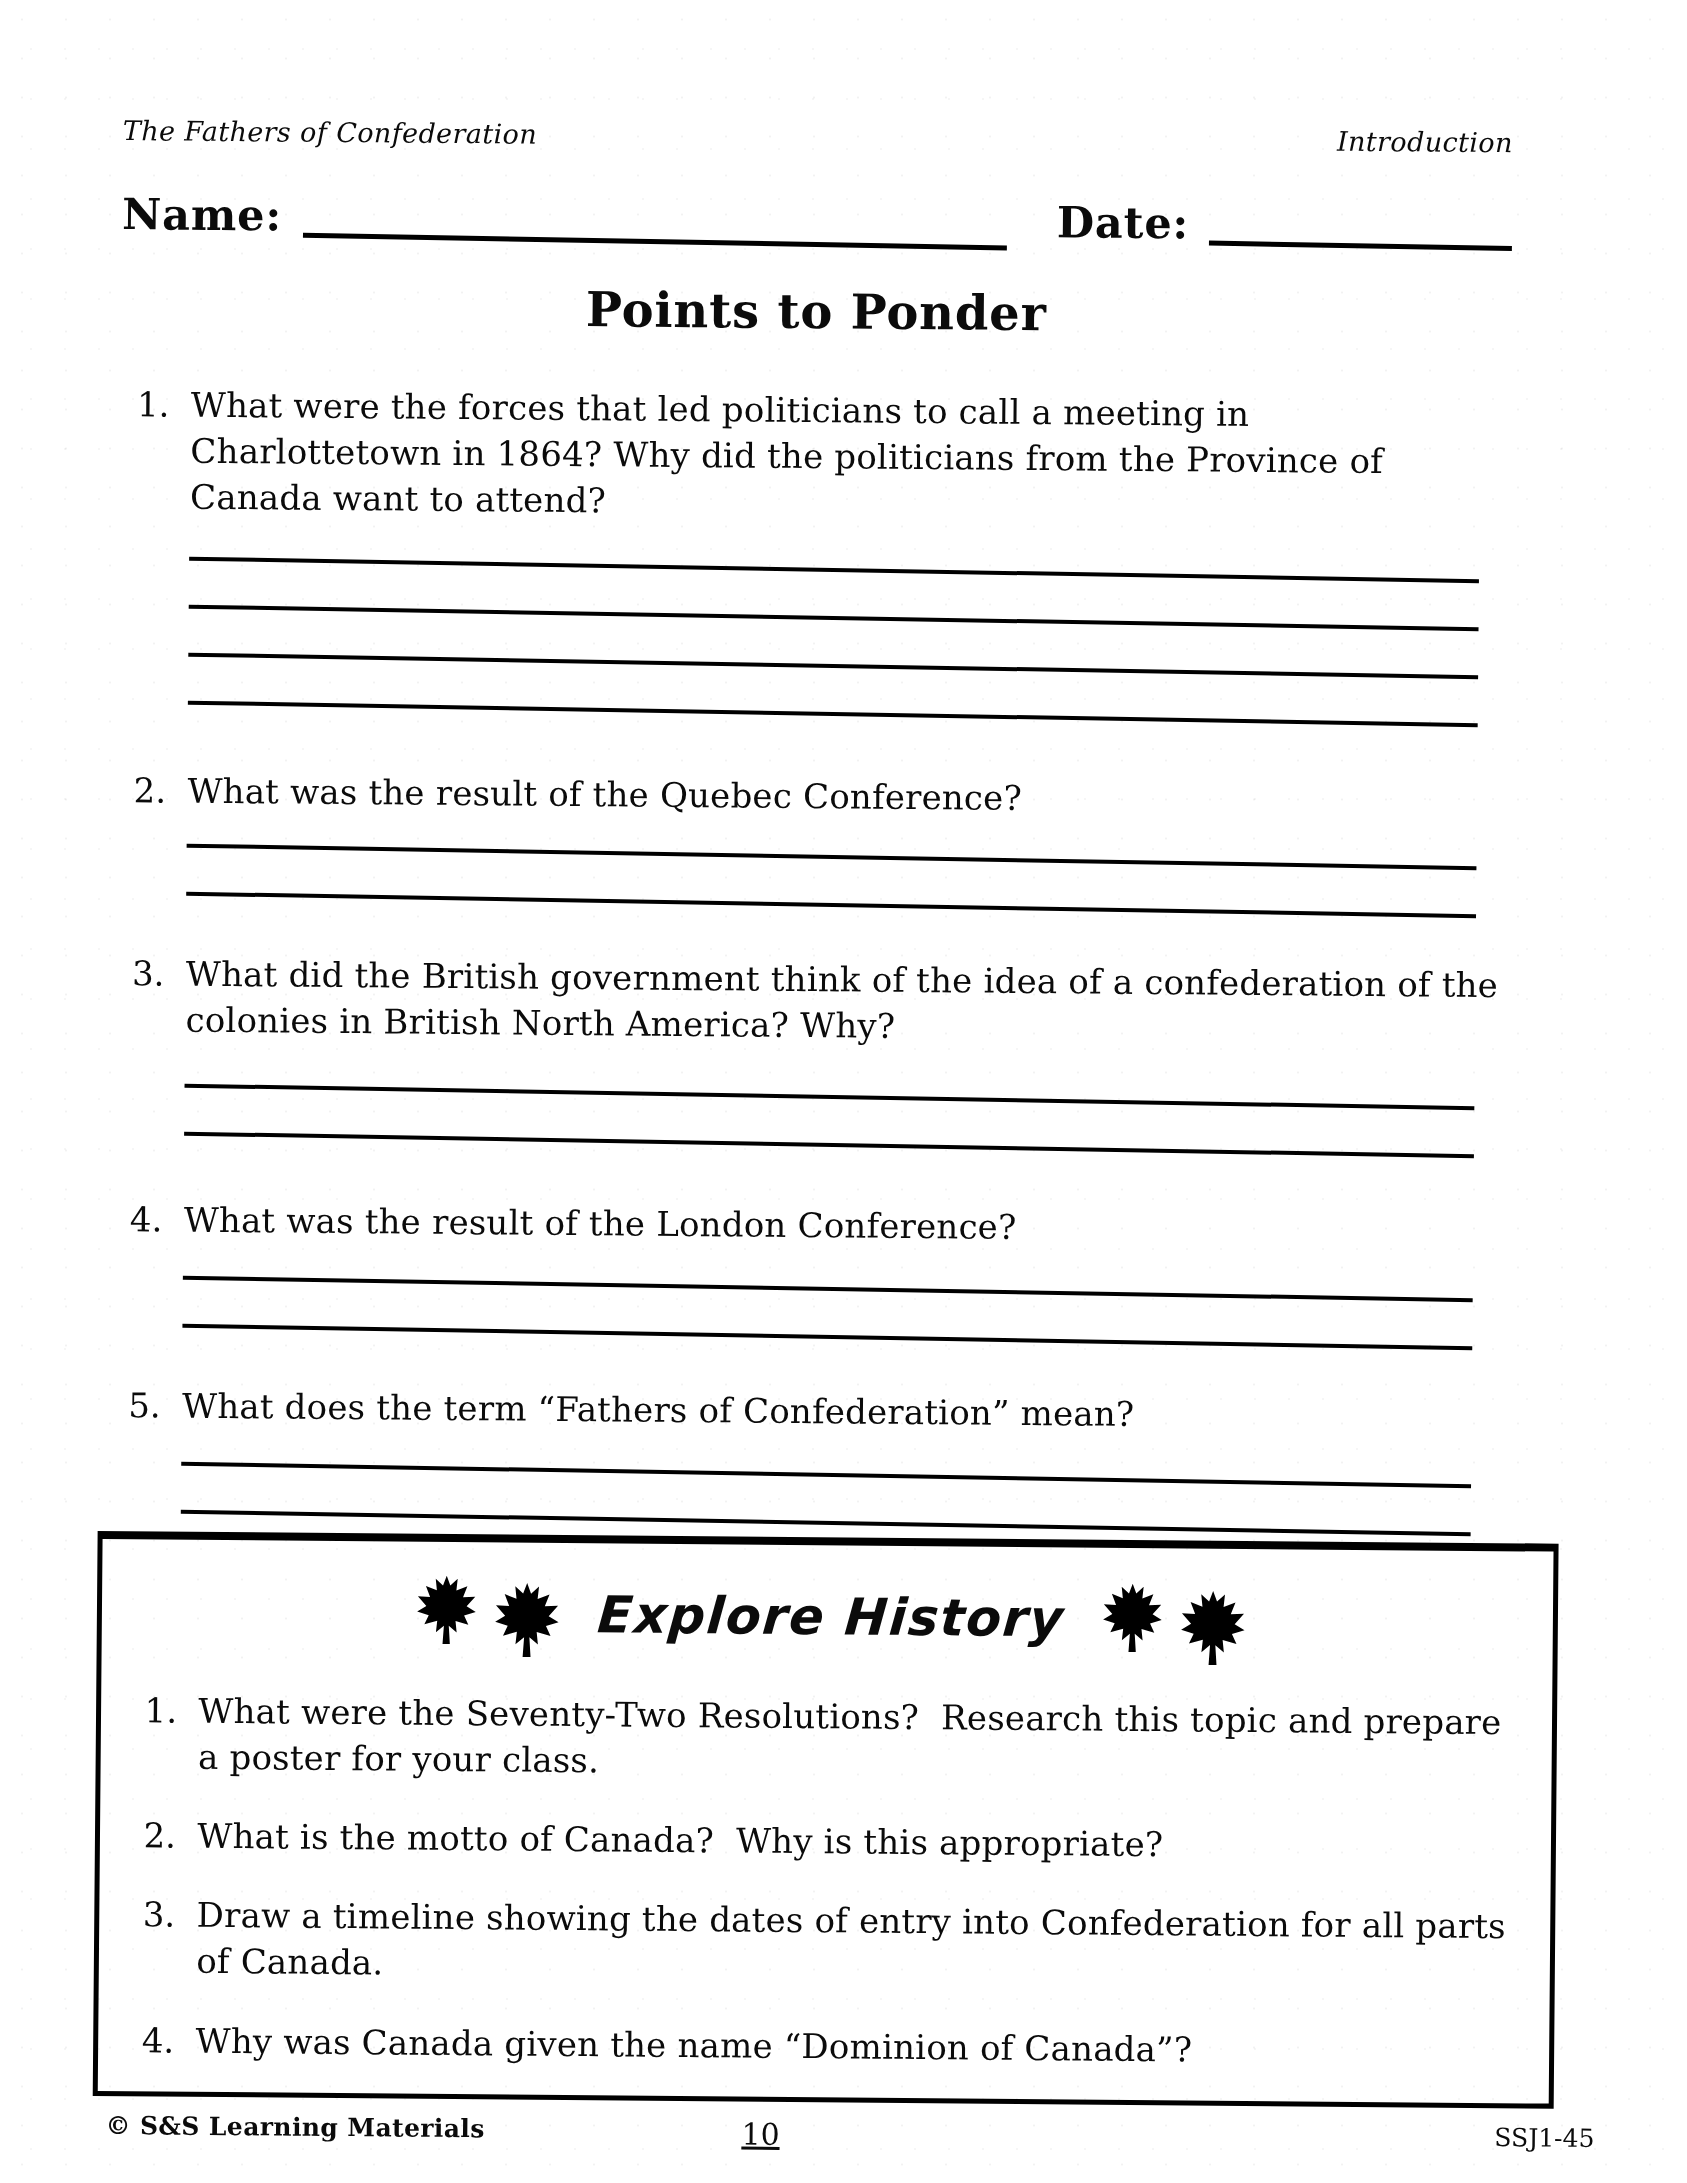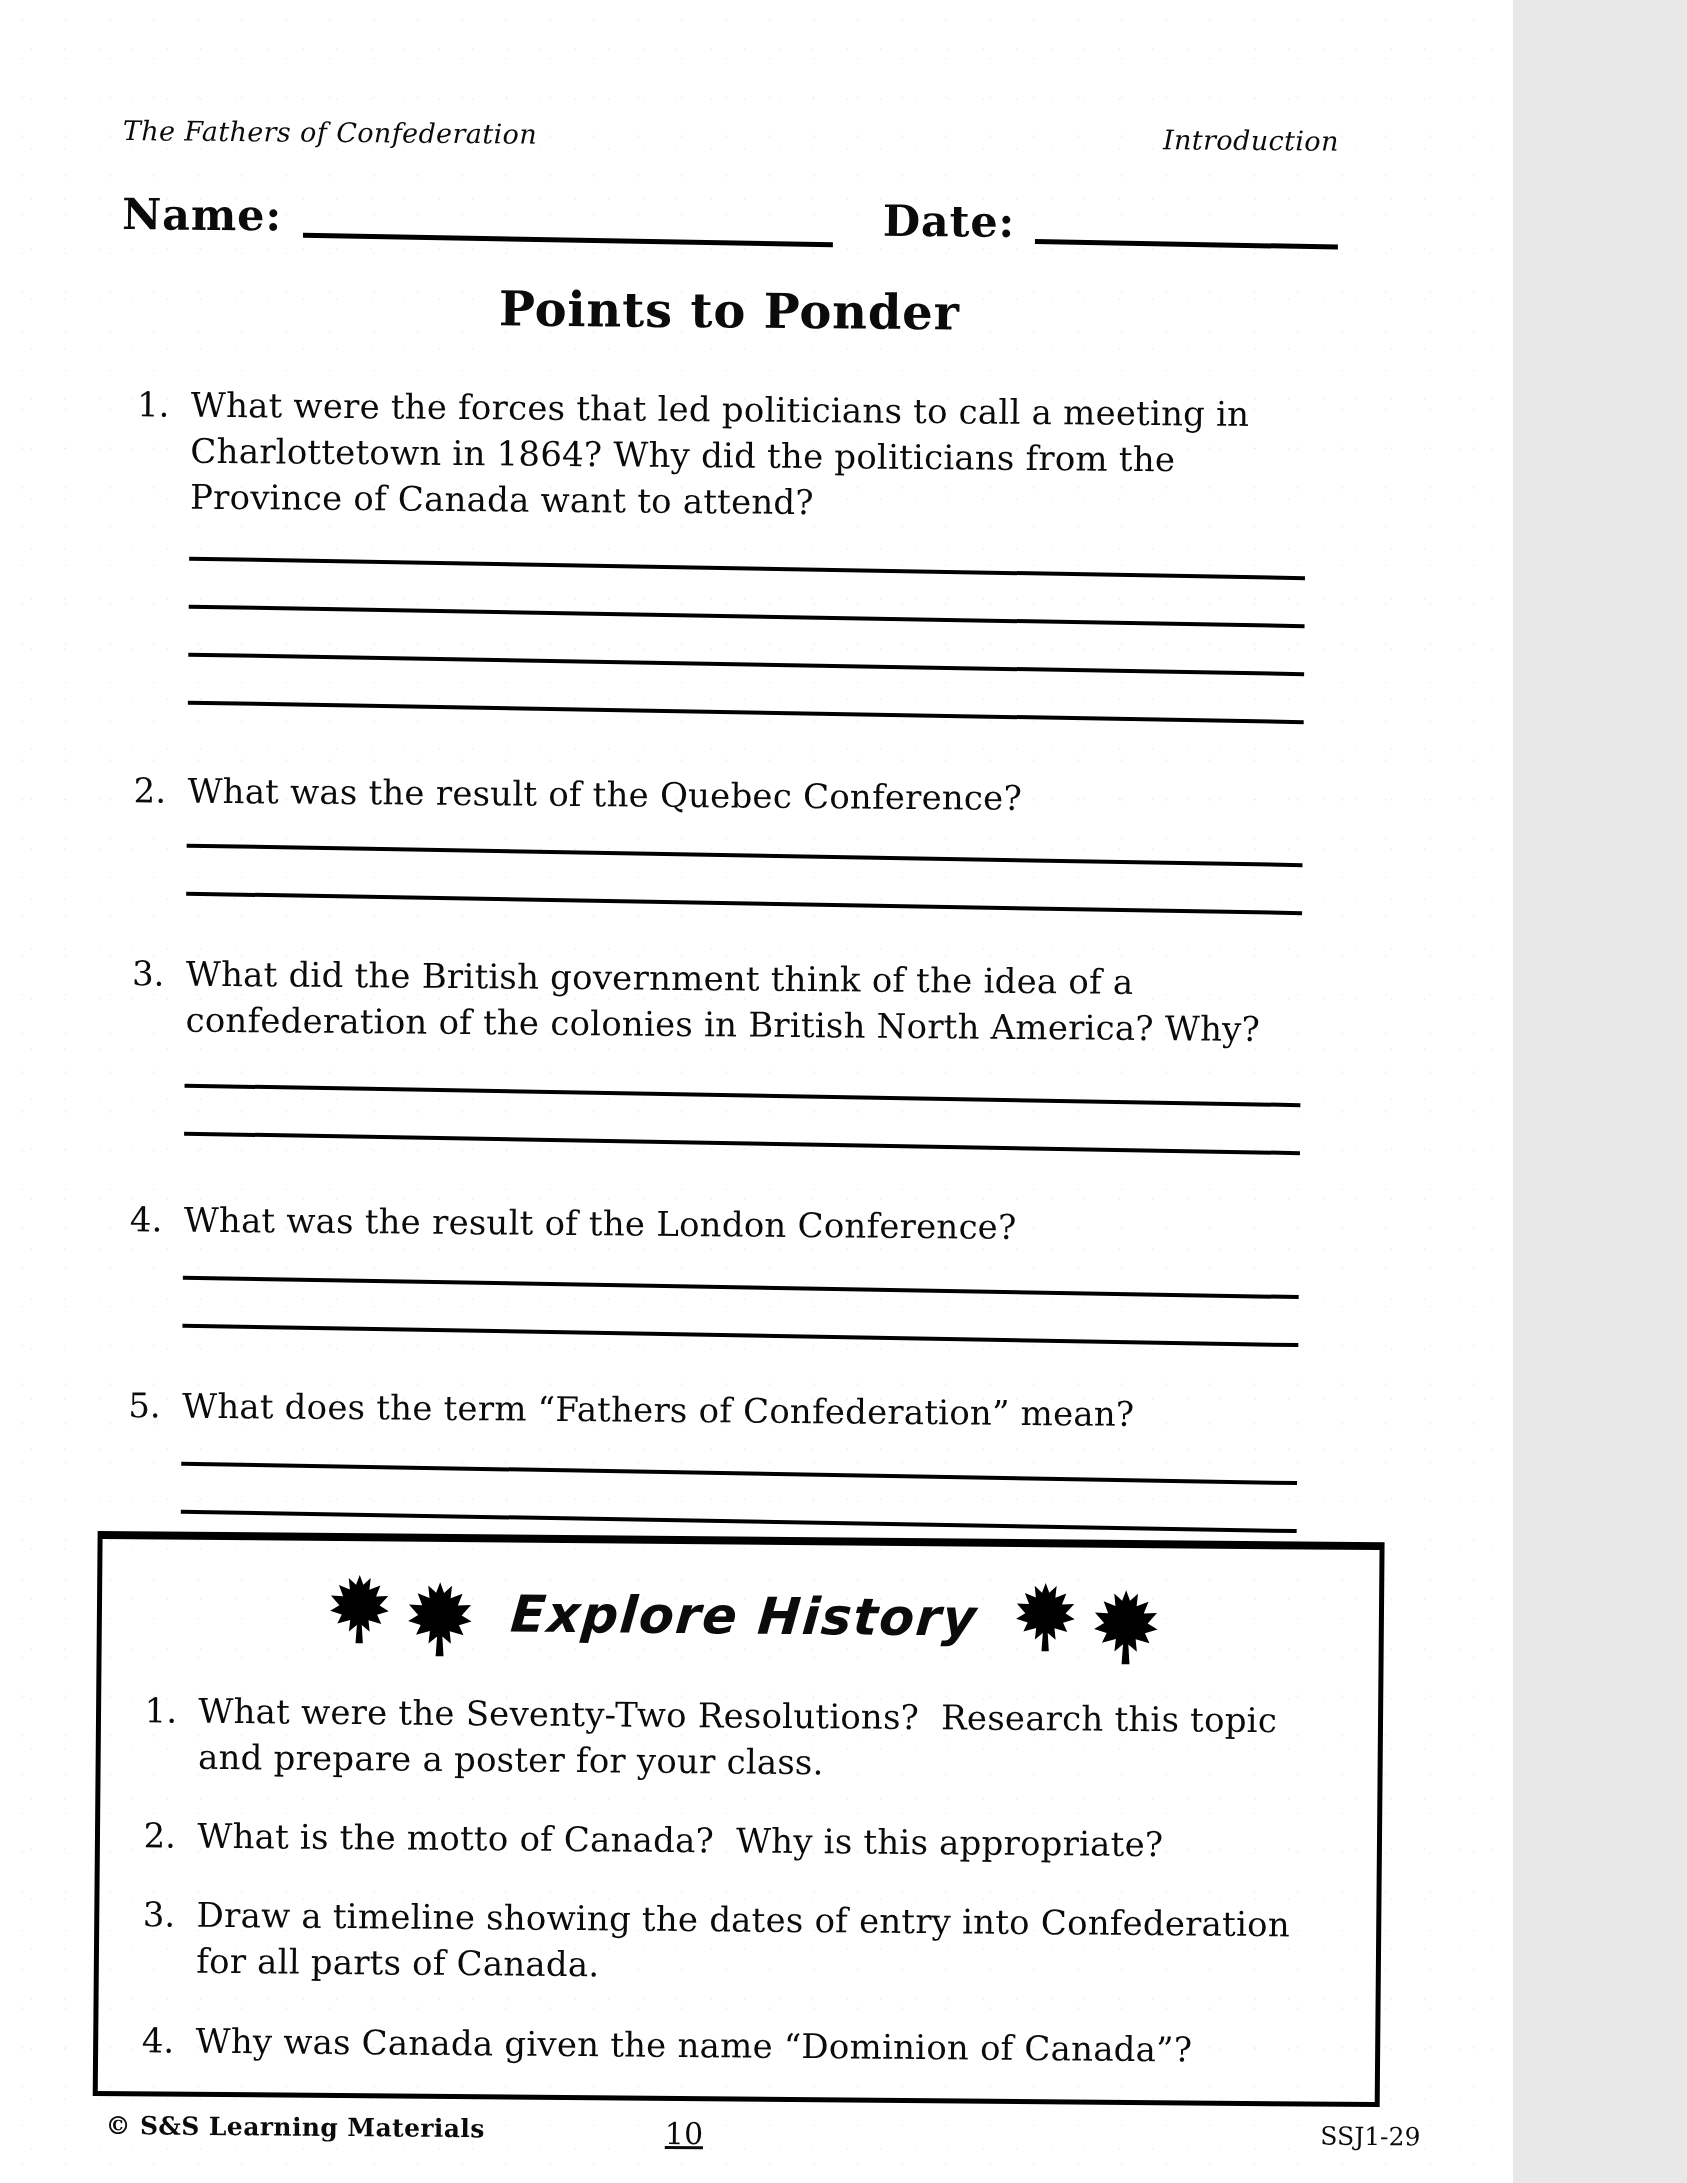--- a/index.html
+++ b/index.html
@@ -1,20 +1,20 @@
 <!DOCTYPE html>
 <html style="font-size:13px"><head>
 <meta charset="utf-8">
 <style>
   * { margin: 0; padding: 0; box-sizing: border-box; }
   html, body { background: #e8e8e8; }
   body { width: 1687px; height: 2183px; position: relative; }
 
   .sheet {
-    width: 1513px; height: 2183px; overflow: hidden; position: relative;
+    width: 1687px; height: 2183px; overflow: hidden; position: relative;
     color: #0b0b0b;
     font-family: "DejaVu Serif", "Liberation Serif", serif;
     background:
       radial-gradient(circle, rgba(0,0,0,0.05) 0.8px, transparent 1.3px) 0 0 / 44px 39px,
       radial-gradient(circle, rgba(0,0,0,0.035) 0.8px, transparent 1.3px) 14px 24px / 34px 50px,
       #ffffff;
   }
 
   .content {
     padding: 114px 173px 0 124px;
@@ -226,18 +226,18 @@
       </div>
       <div class="box-item">
         <div class="q-num">4.</div>
         <div class="q-text">Why was Canada given the name “Dominion of Canada”?</div>
       </div>
     </div>
 
     <div class="doc-footer">
       <span class="footer-left">© S&amp;S Learning Materials</span>
       <span class="footer-center">10</span>
-      <span class="footer-right">SSJ1-29</span>
+      <span class="footer-right">SSJ1-45</span>
     </div>
 
   </div>
 </div>
 
 
 </body></html>

